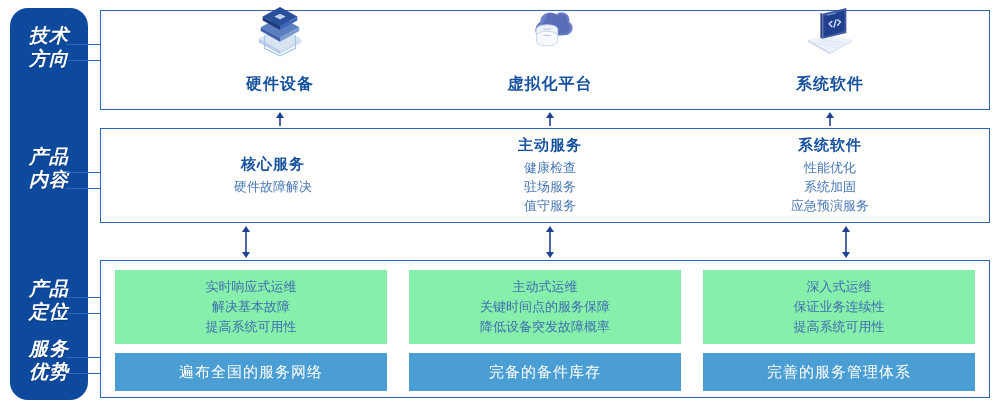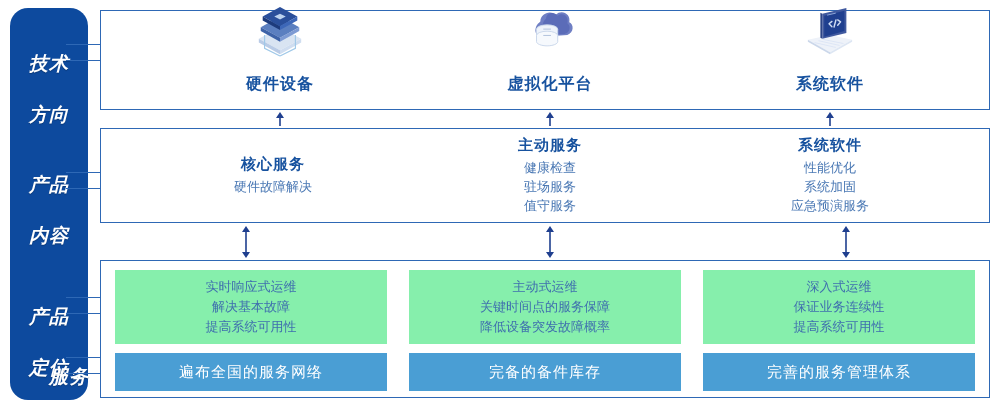--- a/index.html
+++ b/index.html
@@ -27,22 +27,22 @@
     line-height:23px;
     text-align:center;
     letter-spacing:1px;
     font-style:italic;
     text-shadow:0 1px 1px rgba(0,0,0,.25);
     white-space:nowrap;
   }
   .rl-1{top:24px;}
   .rl-2{top:145px;}
   .rl-3{top:277px;}
-  .rl-4{top:337px;padding-left:20px;}
-  .rail-label span{display:block;margin-top:28px;}
+  .rl-4{top:337px;}
+  .rail-label span{display:block;}
 
   
   .conn{position:absolute;background:#2e68b5;height:1px;}
   .conn-v{position:absolute;background:#2e68b5;width:1px;}
 
   
   .sec{
     position:absolute;
     border:1.5px solid #2e68b5;
     box-sizing:border-box;

